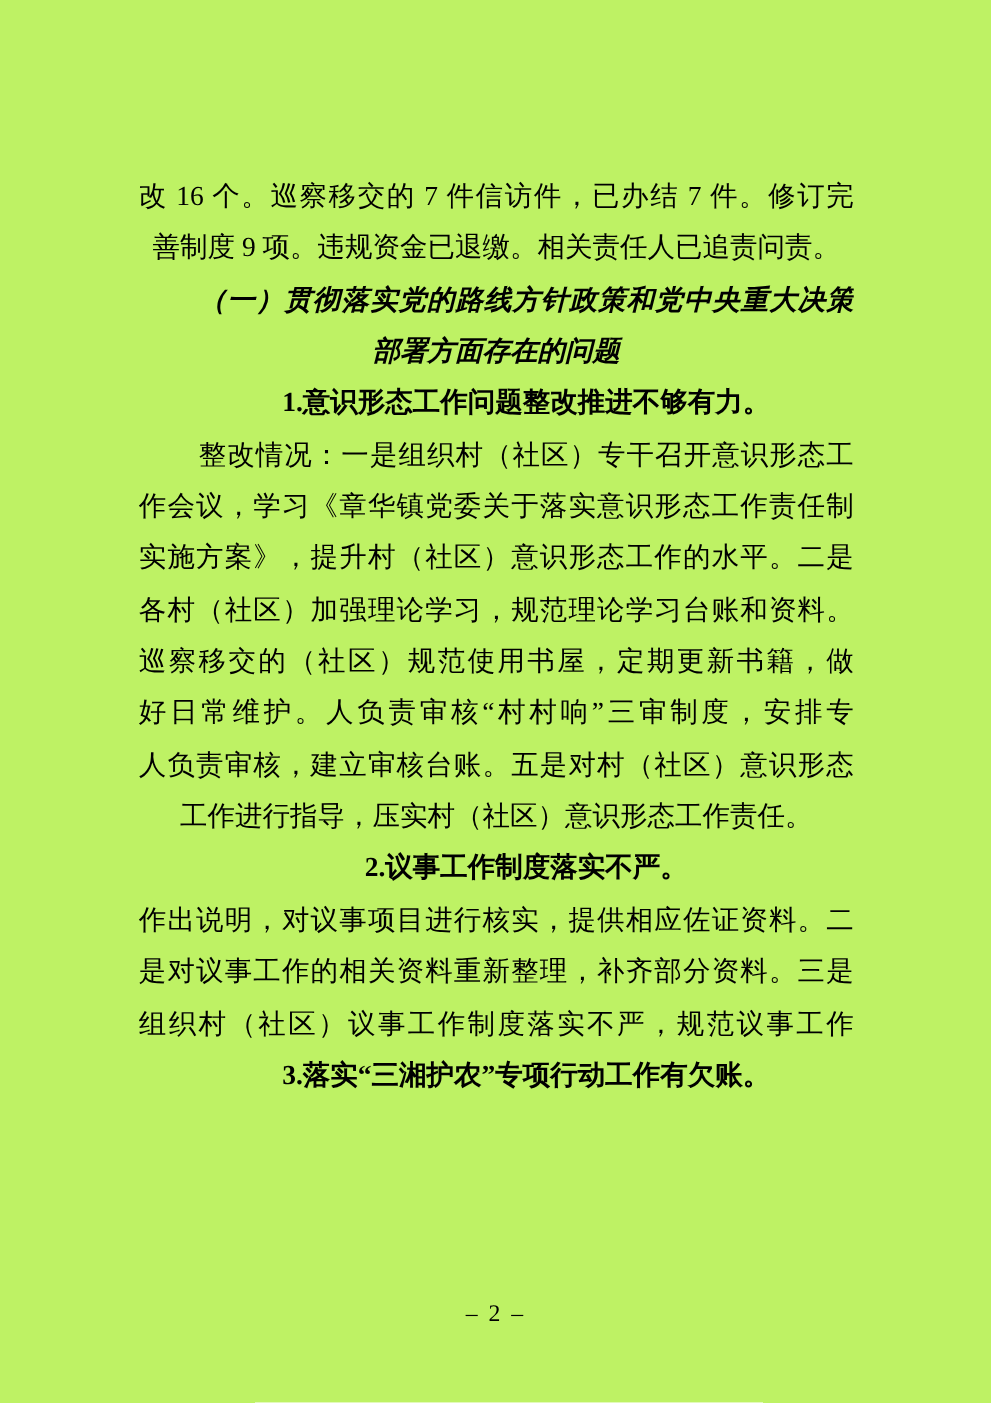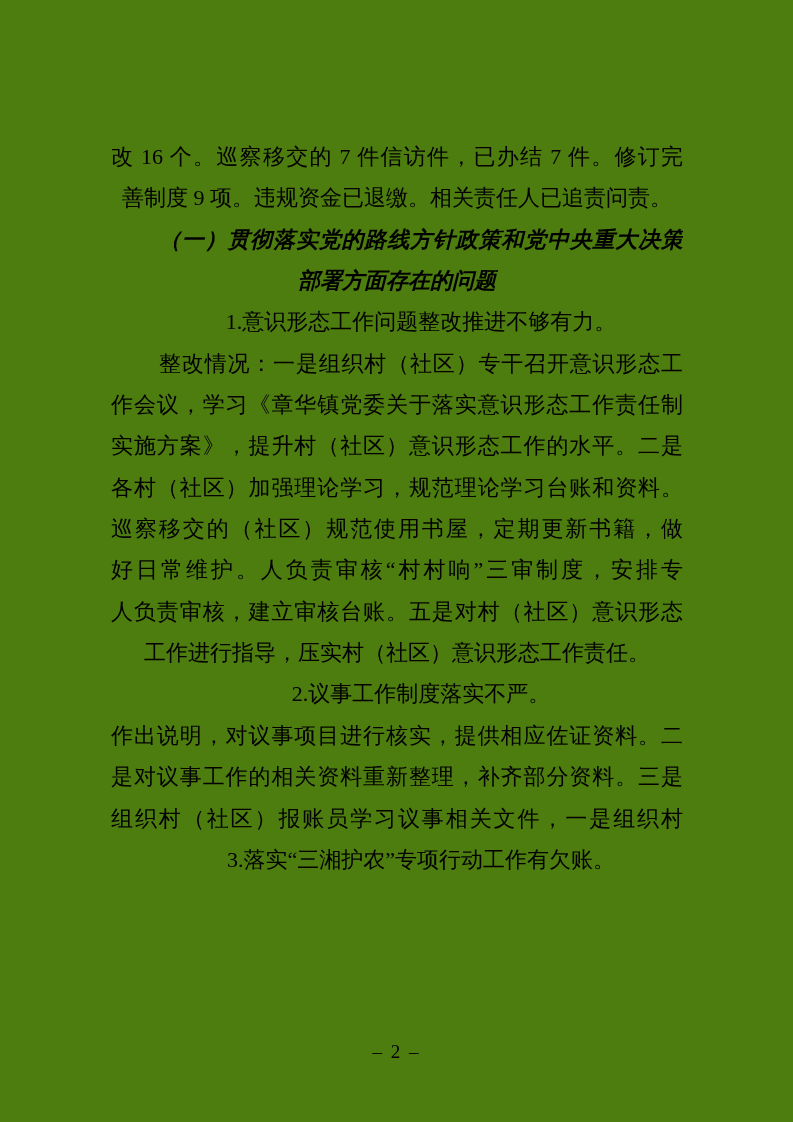--- a/index.html
+++ b/index.html
@@ -1,20 +1,20 @@
 <!DOCTYPE html>
 <html><head>
 <meta charset="utf-8">
 <style>
   html, body { margin: 0; padding: 0; background: #ffffff; }
   .page {
     position: relative;
     width: 793px;
     height: 1122px;
-    background: #4d7c0f;
+    background: #bef264;
     color: #000000;
     font-family: "Liberation Serif", "DejaVu Serif", serif;
     overflow: hidden;
   }
   .text-block {
     position: absolute;
     left: 111px;
     top: 136px;
     width: 572px;
     font-size: 22px;
@@ -31,21 +31,21 @@
     text-align: justify;
     text-align-last: justify;
   }
   .ind { text-indent: 48px; }
   .h1 {
     font-family: "Liberation Sans", "DejaVu Sans", sans-serif;
     font-weight: bold;
     letter-spacing: 1px;
   }
   .h2 { font-weight: bold; font-style: italic; }
-  .h3 { font-weight: normal; }
+  .h3 { font-weight: bold; }
   .page-number {
     position: absolute;
     left: 0;
     top: 1042px;
     width: 100%;
     text-align: center;
     font-size: 19px;
     line-height: 19px;
     letter-spacing: 2px;
   }
@@ -71,20 +71,20 @@
     <div class="line j">各村（社区）加强理论学习，规范理论学习台账和资料。</div>
     <div class="line j">巡察移交的（社区）规范使用书屋，定期更新书籍，做</div>
     <div class="line j">好日常维护。人负责审核“村村响”三审制度，安排专</div>
     <div class="line j">人负责审核，建立审核台账。五是对村（社区）意识形态</div>
     <div class="line">工作进行指导，压实村（社区）意识形态工作责任。</div>
 
     <div class="line h3 ind">2.议事工作制度落实不严。</div>
 
     <div class="line j">作出说明，对议事项目进行核实，提供相应佐证资料。二</div>
     <div class="line j">是对议事工作的相关资料重新整理，补齐部分资料。三是</div>
-    <div class="line j">组织村（社区）报账员学习议事相关文件，一是组织村</div>
+    <div class="line j">组织村（社区）议事工作制度落实不严，规范议事工作</div>
 
     <div class="line h3 ind">3.落实“三湘护农”专项行动工作有欠账。</div>
 
   </div>
 
   <div class="page-number">– 2 –</div>
 </div>
 
 </body></html>

